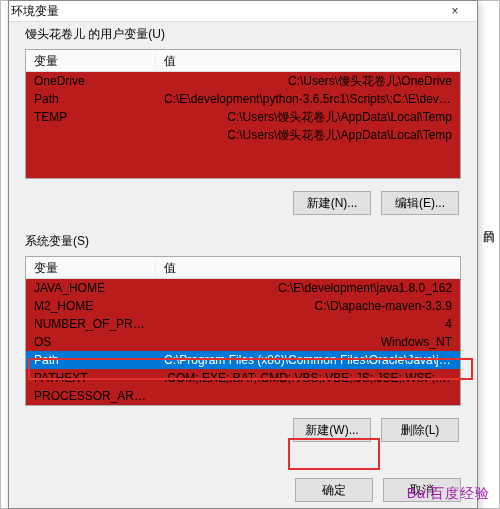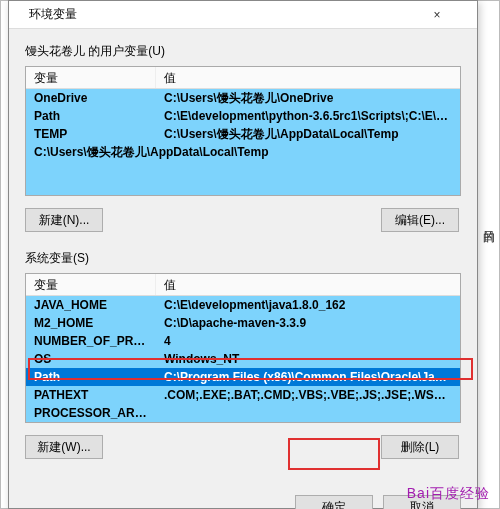--- a/index.html
+++ b/index.html
@@ -1,36 +1,36 @@
 <!DOCTYPE html>
 <html><head>
 <meta charset="utf-8">
 <style>
 * { box-sizing: border-box; margin: 0; padding: 0; font-family: "Microsoft YaHei", "Segoe UI", sans-serif; font-size: 12px; }
 body { background: #d5d5d5; width: 500px; height: 509px; position: relative; overflow: hidden; }
 .bg-window { position: absolute; top: 0; left: 0; width: 500px; height: 509px; background: #fff; border: 1px solid #bbb; }
 .bg-text { position: absolute; right: 2px; top: 220px; font-size: 12px; color: #333; writing-mode: vertical-rl; }
 .dialog { position: absolute; top: 0; left: 8px; width: 470px; height: 509px; background: #f0f0f0; border: 1px solid #888; box-shadow: 2px 2px 8px rgba(0,0,0,0.2); }
-.titlebar { height: 28px; background: #fff; border-bottom: 1px solid #ddd; display: flex; align-items: center; padding: 0 20px; }
+.titlebar { height: 21px; background: #fff; border-bottom: 1px solid #ddd; display: flex; align-items: center; padding: 0 2px; }
 .titlebar .title { flex: 1; font-size: 12px; }
 .titlebar .close { width: 40px; height: 28px; display: flex; align-items: center; justify-content: center; cursor: pointer; font-size: 14px; color: #333; }
-.content { padding: 14px 16px 10px 16px; }
+.content { padding: 4px 16px 10px 16px; }
 .group-label { font-size: 12px; margin-bottom: 6px; }
-.list-box { background: #7dd3fc; border: 1px solid #aaa; height: 130px; overflow: hidden; }
+.list-box { background: #b91c1c; border: 1px solid #aaa; height: 130px; overflow: hidden; }
 .list-header { display: flex; background: #fafafa; border-bottom: 1px solid #ddd; height: 22px; }
 .list-header .col { padding: 3px 8px; font-size: 12px; }
 .list-header .col1 { width: 130px; border-right: 1px solid #eee; }
 .list-header .col2 { flex: 1; }
-.list-body { overflow: hidden; font-weight: bold; }
+.list-body { overflow: hidden; }
 .list-row { display: flex; height: 18px; align-items: center; }
 .list-row.selected { background: #0078d7; color: #fff; }
 .list-row .col { padding: 1px 8px; font-size: 12px; white-space: nowrap; overflow: hidden; text-overflow: ellipsis; }
 .list-row .col1 { width: 130px; }
-.list-row .col2 { flex: 1; }
-.button-row { display: flex; justify-content: space-between; gap: 10px; margin: 12px 2px 18px 0; }
+.list-row .col2 { flex: 1; text-align: right; }
+.button-row { display: flex; justify-content: flex-end; gap: 10px; margin: 12px 2px 18px 0; }
 .btn { min-width: 78px; height: 24px; background: #e1e1e1; border: 1px solid #adadad; font-size: 12px; cursor: pointer; padding: 0 10px; }
 .dialog-buttons { display: flex; justify-content: flex-end; gap: 10px; padding: 8px 16px; }
 .red-box { position: absolute; border: 2px solid #e03030; pointer-events: none; }
 .watermark { position: absolute; right: 10px; bottom: 6px; color: #a21caf; font-size: 14px; letter-spacing: 1px; }
 </style>
 </head>
 <body>
 
 <div class="bg-window">
   <span class="bg-text">的目</span>

